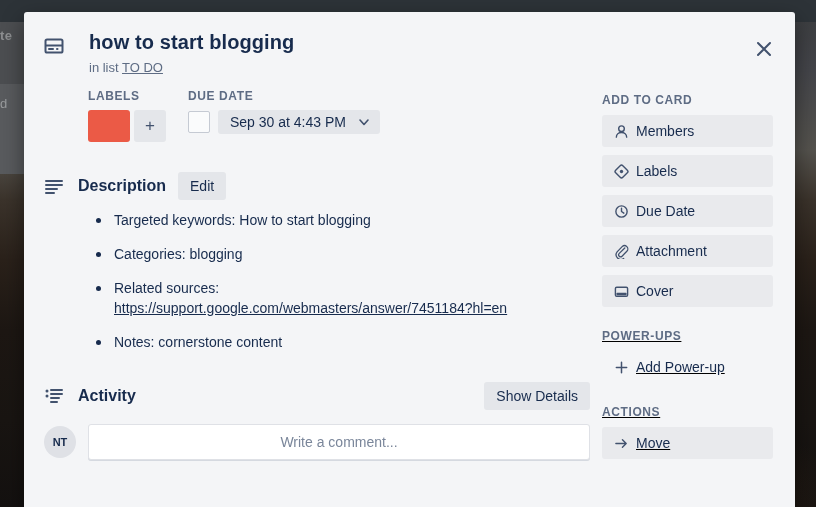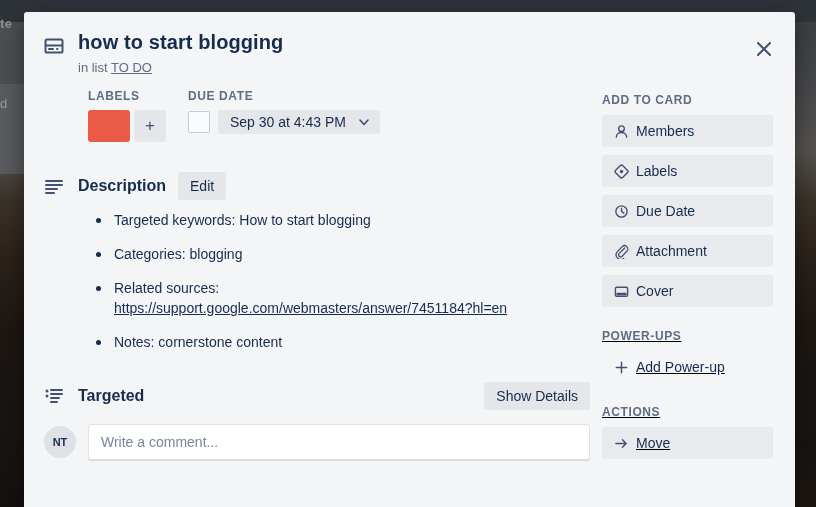--- a/index.html
+++ b/index.html
@@ -38,21 +38,21 @@
     position: absolute; left: 0; top: 84px; width: 36px; height: 90px;
     background: #595b5e;
   }
   .bg-frag {
     position: absolute;
     color: #8d8f91;
     font-size: 13px;
     font-weight: 700;
     letter-spacing: .3px;
   }
-  .bg-frag.f1 { left: 0px; top: 16px; }
+  .bg-frag.f1 { left: 0px; top: 28px; }
   .bg-frag.f2 { left: 0px; top: 96px; font-weight: 400; color: #9a9c9e; }
 
   
   .modal {
     position: absolute;
     left: 24px; top: 12px;
     width: 771px; height: 500px;
     background: #f4f5f7;
     border-radius: 3px;
     overflow: hidden;
@@ -66,20 +66,21 @@
     border-radius: 3px;
     cursor: pointer;
   }
   .close-btn svg { display: block; }
 
   
   .card-header {
     padding: 18px 60px 0 20px;
     display: flex;
     align-items: flex-start;
+    gap: 11px;
   }
   .header-icon {
     width: 32px; flex: 0 0 32px;
     padding-top: 6px;
     color: #42526e;
   }
   .header-text { flex: 1 1 auto; padding-left: 2px; }
   .card-title {
     font-size: 20px;
     font-weight: 700;
@@ -228,20 +229,21 @@
     height: 36px;
     background: #fff;
     border: 1px solid #dfe1e6;
     border-radius: 3px;
     box-shadow: 0 1px 0 rgba(9,30,66,.13);
     padding: 0 12px;
     font-size: 14px;
     color: #172b4d;
     font-family: inherit;
     outline: none;
+    text-align: center;
   }
   .comment-box::placeholder { color: #7a869a; }
 
   
   .side-head {
     font-size: 12px;
     font-weight: 700;
     color: #5e6c84;
     letter-spacing: .6px;
     text-transform: uppercase;
@@ -360,21 +362,21 @@
       </div>
 
       <div class="section-head">
         <div class="section-icon">
           <svg width="20" height="20" viewBox="0 0 20 20" aria-hidden="true">
             <circle cx="3" cy="5" r="1.5" fill="#42526e"></circle>
             <circle cx="3" cy="10" r="1.5" fill="#42526e"></circle>
             <path d="M7 4h11M7 8h11M7 12h8M7 16h6" stroke="#42526e" stroke-width="2" stroke-linecap="round"></path>
           </svg>
         </div>
-        <div class="section-title">Targeted</div>
+        <div class="section-title">Activity</div>
         <button class="head-btn right">Show Details</button>
       </div>
       <div class="activity-row">
         <div class="avatar">NT</div>
         <input class="comment-box" placeholder="Write a comment..." style="">
       </div>
     </div>
 
     <div class="col-side">
 

